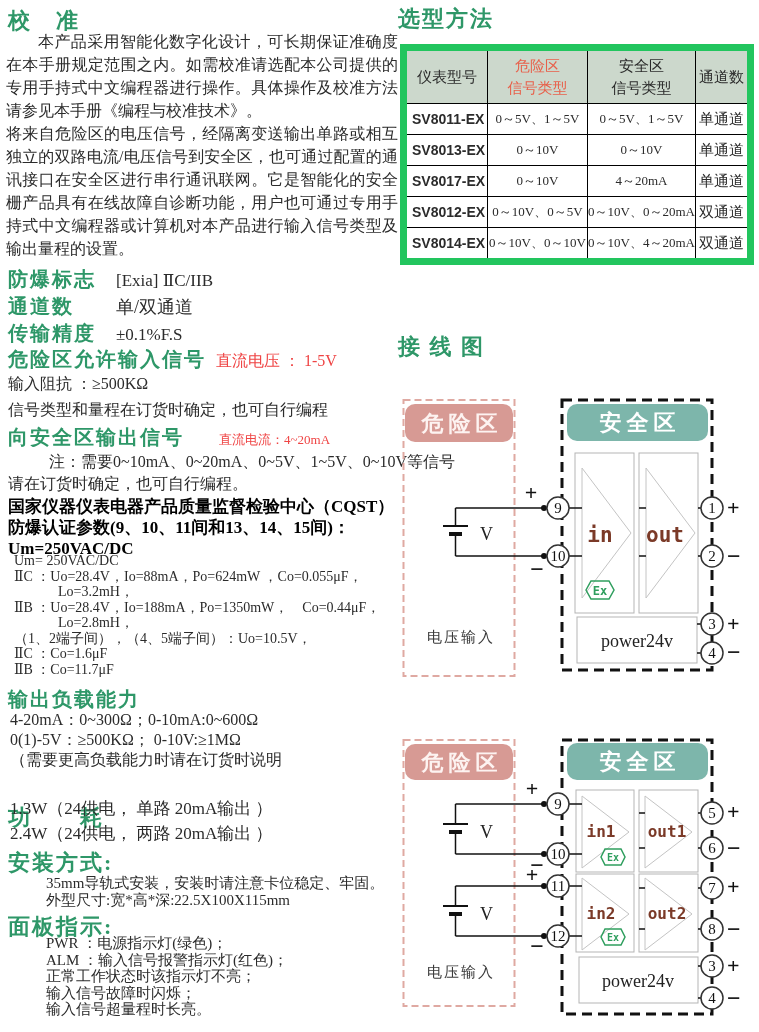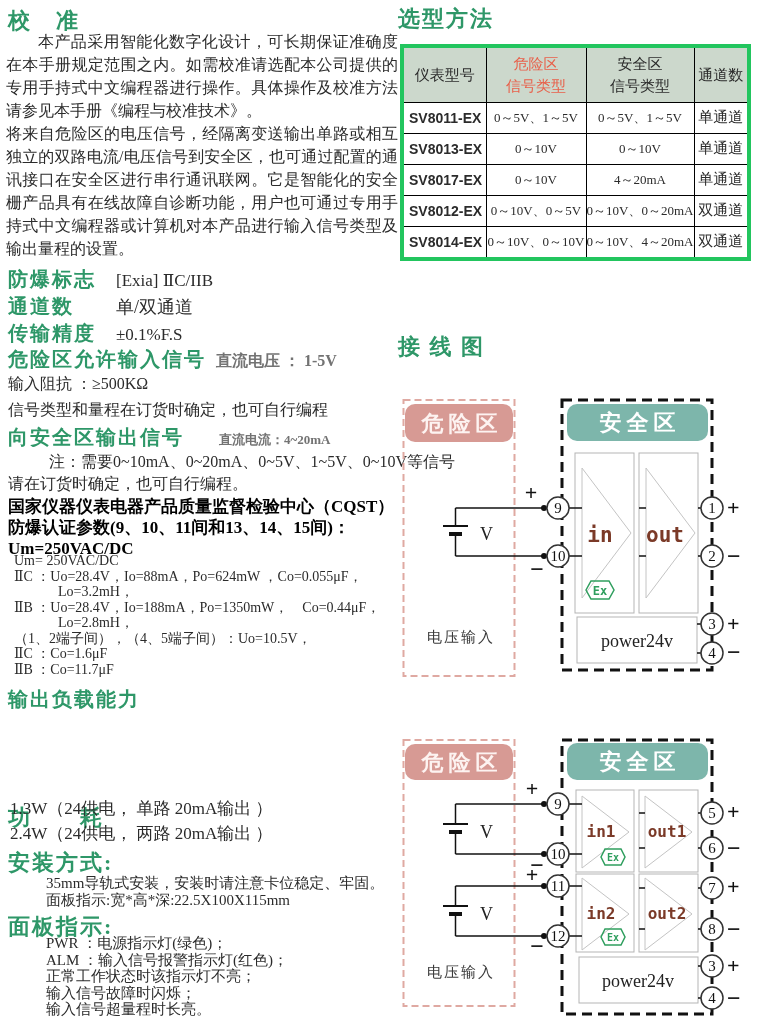--- a/index.html
+++ b/index.html
@@ -9,32 +9,32 @@
   
   .col-left{position:absolute;left:6px;top:0;width:392px;height:1032px;}
   .gh{color:#2e9768;font-weight:bold;}
   .h22{font-size:22px;letter-spacing:2px;}
   .h20{font-size:20px;letter-spacing:2px;}
   .para{font-size:16px;line-height:23px;text-align:justify;}
   .indent{text-indent:2em;}
   .spec-row{display:flex;align-items:baseline;}
   .spec-label{width:108px;flex:0 0 108px;}
   .spec-value{font-size:17px;color:#2b2b2b;font-weight:normal;letter-spacing:0;}
-  .inline-val{font-size:16px;color:#737373;font-weight:bold;letter-spacing:0;margin-left:10px;}
+  .inline-val{font-size:16px;color:#ef4444;font-weight:normal;letter-spacing:0;margin-left:10px;}
   .body16{font-size:16px;}
   .cqst{font-size:17px;line-height:21px;color:#000000;font-weight:bold;white-space:nowrap;}
   .param-line{font-size:14px;line-height:15.5px;white-space:nowrap;}
   .param-indent{margin-left:44px;}
   .load-line{font-size:16px;line-height:20px;white-space:nowrap;}
   .power-line{font-size:17px;line-height:25px;white-space:nowrap;}
   .sub-line{font-size:15px;line-height:17px;margin-left:40px;white-space:nowrap;}
   .panel-line{font-size:15px;line-height:16.5px;margin-left:40px;white-space:nowrap;}
   
   .col-right{position:absolute;left:398px;top:0;width:361px;height:1032px;}
-  table.sel{border-collapse:collapse;border:4px solid #22c55e;table-layout:fixed;width:347px;background:#fff;}
+  table.sel{border-collapse:collapse;border:7px solid #22c55e;table-layout:fixed;width:347px;background:#fff;}
   table.sel th{background:#ccd8cc;border:1px solid #000;font-size:15px;font-weight:normal;
                text-align:center;vertical-align:middle;padding:0;}
   table.sel th .hl{line-height:22px;}
   table.sel th.hazard{color:#e8604a;}
   table.sel td{border:1px solid #000;font-size:13px;text-align:center;vertical-align:middle;
                padding:0;height:30px;white-space:nowrap;overflow:hidden;}
   table.sel td.model{font-family:"Liberation Sans","DejaVu Sans",sans-serif;font-weight:bold;
                      font-size:14px;text-align:left;padding-left:5px;letter-spacing:0;}
   table.sel td.chan{font-size:15px;}
   table.sel tr.hrow{height:56px;}
@@ -91,31 +91,36 @@
       <div class="param-line">ⅡC ：Uo=28.4V，Io=88mA，Po=624mW ，Co=0.055μF，</div>
       <div class="param-line param-indent">Lo=3.2mH，</div>
       <div class="param-line">ⅡB ：Uo=28.4V，Io=188mA，Po=1350mW，　Co=0.44μF，</div>
       <div class="param-line param-indent">Lo=2.8mH，</div>
       <div class="param-line">（1、2端子间），（4、5端子间）：Uo=10.5V，</div>
       <div class="param-line">ⅡC ：Co=1.6μF</div>
       <div class="param-line">ⅡB ：Co=11.7μF</div>
     </div>
 
     <div class="abs gh h20" style="left:2px;top:686px;">输出负载能力</div>
+    <div class="abs" style="left:4px;top:710px;">
+      <div class="load-line">4-20mA：0~300Ω；0-10mA:0~600Ω</div>
+      <div class="load-line">0(1)-5V：≥500KΩ；  0-10V:≥1MΩ</div>
+      <div class="load-line">（需要更高负载能力时请在订货时说明</div>
+    </div>
 
     <div class="abs gh h22" style="left:2px;top:803px;">功　　耗</div>
     <div class="abs" style="left:4px;top:796px;">
       <div class="power-line">1.3W（24供电， 单路 20mA输出 ）</div>
       <div class="power-line">2.4W（24供电， 两路 20mA输出 ）</div>
     </div>
 
     <div class="abs gh h22" style="left:2px;top:848px;">安装方式:</div>
     <div class="abs" style="left:0;top:875px;">
       <div class="sub-line">35mm导轨式安装，安装时请注意卡位稳定、牢固。</div>
-      <div class="sub-line">面板指示:宽*高*深:22.5X100X115mm</div>
+      <div class="sub-line">外型尺寸:宽*高*深:22.5X100X115mm</div>
     </div>
 
     <div class="abs gh h22" style="left:2px;top:912px;">面板指示:</div>
     <div class="abs" style="left:0;top:935px;">
       <div class="panel-line">PWR ：电源指示灯(绿色)；</div>
       <div class="panel-line">ALM ：输入信号报警指示灯(红色)；</div>
       <div class="panel-line">正常工作状态时该指示灯不亮；</div>
       <div class="panel-line">输入信号故障时闪烁；</div>
       <div class="panel-line">输入信号超量程时长亮。</div>
     </div>

